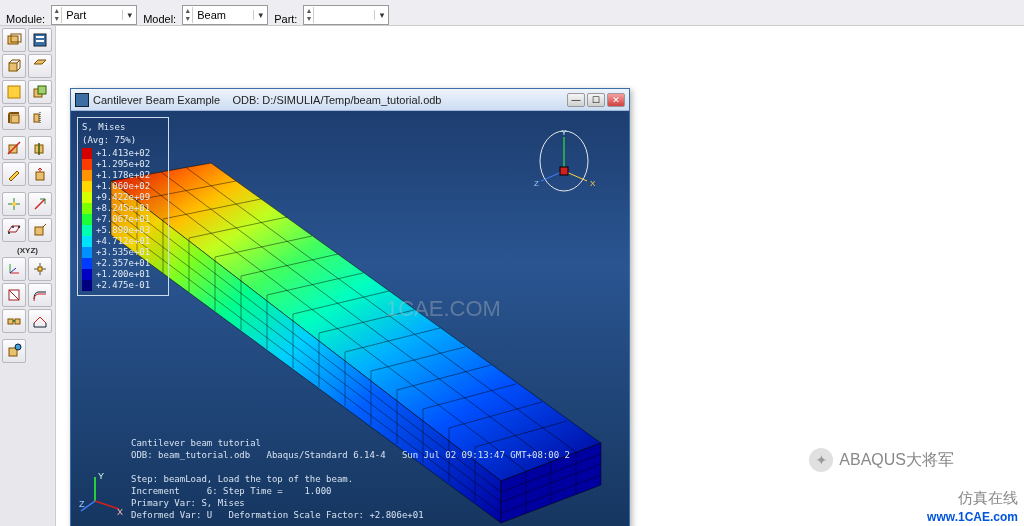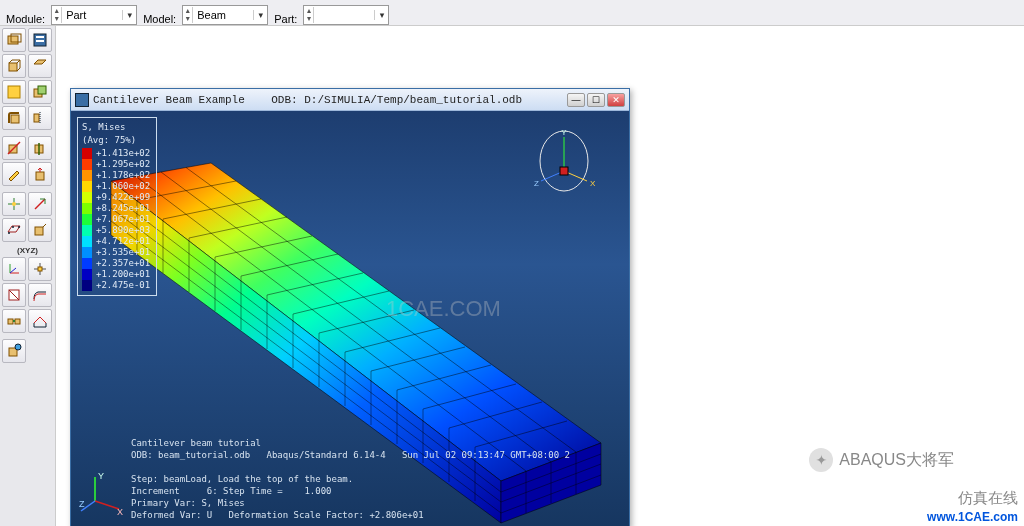--- a/index.html
+++ b/index.html
@@ -17,28 +17,28 @@
   .side-toolbox .row { display: flex; gap: 2px; margin-bottom: 2px; }
   .tbtn { width: 24px; height: 24px; border: 1px solid #b8b8c0; background: linear-gradient(#fdfdfe,#e6e6ec); border-radius: 2px; display: flex; align-items: center; justify-content: center; font-size: 13px; cursor: pointer; }
   .tbtn svg { width: 16px; height: 16px; }
   .xyz-label { font-size: 8px; font-weight: bold; color: #333; text-align: center; padding: 2px 0; }
 
   .workspace { flex: 1; background: #fff; position: relative; }
   
   .viewer { position: absolute; left: 14px; top: 62px; width: 560px; height: 440px; border: 1px solid #3a6ea5; background: linear-gradient(#1b3a6b, #2a5591 40%, #163660); box-shadow: 2px 2px 6px rgba(0,0,0,.3); }
   .viewer-titlebar { height: 22px; background: linear-gradient(#eef3fb,#cdddf3); display: flex; align-items: center; padding: 0 4px; font-size: 11px; border-bottom: 1px solid #9cb7da; }
   .viewer-titlebar .icon { width: 14px; height: 14px; background: #3a6ea5; margin-right: 4px; border: 1px solid #123; }
-  .viewer-titlebar .title { flex: 1; color: #222; white-space: nowrap; overflow: hidden; font-family: Liberation Mono, monospace; }
+  .viewer-titlebar .title { flex: 1; color: #222; white-space: nowrap; overflow: hidden; }
   .win-btns { display: flex; gap: 2px; }
   .win-btn { width: 18px; height: 14px; background: linear-gradient(#f5f5f5,#d0d0d0); border: 1px solid #999; border-radius: 2px; font-size: 9px; line-height: 12px; text-align: center; cursor: pointer; }
   .win-btn.close { background: linear-gradient(#f8a0a0,#d04040); color: #fff; }
 
   .viewer-content { position: relative; height: calc(100% - 22px); overflow: hidden; }
   
-  .legend { position: absolute; left: 6px; top: 6px; border: 1px solid #cde; padding: 4px 6px 4px 4px; color: #dfe9f5; font-size: 9px; line-height: 11px; font-family: monospace; background: rgba(0,0,0,0.05); }
+  .legend { position: absolute; left: 6px; top: 6px; border: 1px solid #cde; padding: 4px 18px 4px 4px; color: #dfe9f5; font-size: 9px; line-height: 11px; font-family: monospace; background: rgba(0,0,0,0.05); }
   .legend .hdr { margin-bottom: 2px; }
   .legend-row { display: flex; align-items: center; }
   .swatch { width: 10px; height: 11px; margin-right: 4px; }
 
   .triad-nav { position: absolute; right: 30px; top: 14px; width: 70px; height: 80px; }
   
   .footer-info { position: absolute; left: 60px; bottom: 6px; color: #d6e2ef; font-size: 9px; line-height: 12px; font-family: monospace; white-space: pre; }
   .triad-bl { position: absolute; left: 8px; bottom: 12px; width: 44px; height: 44px; }
 
   

